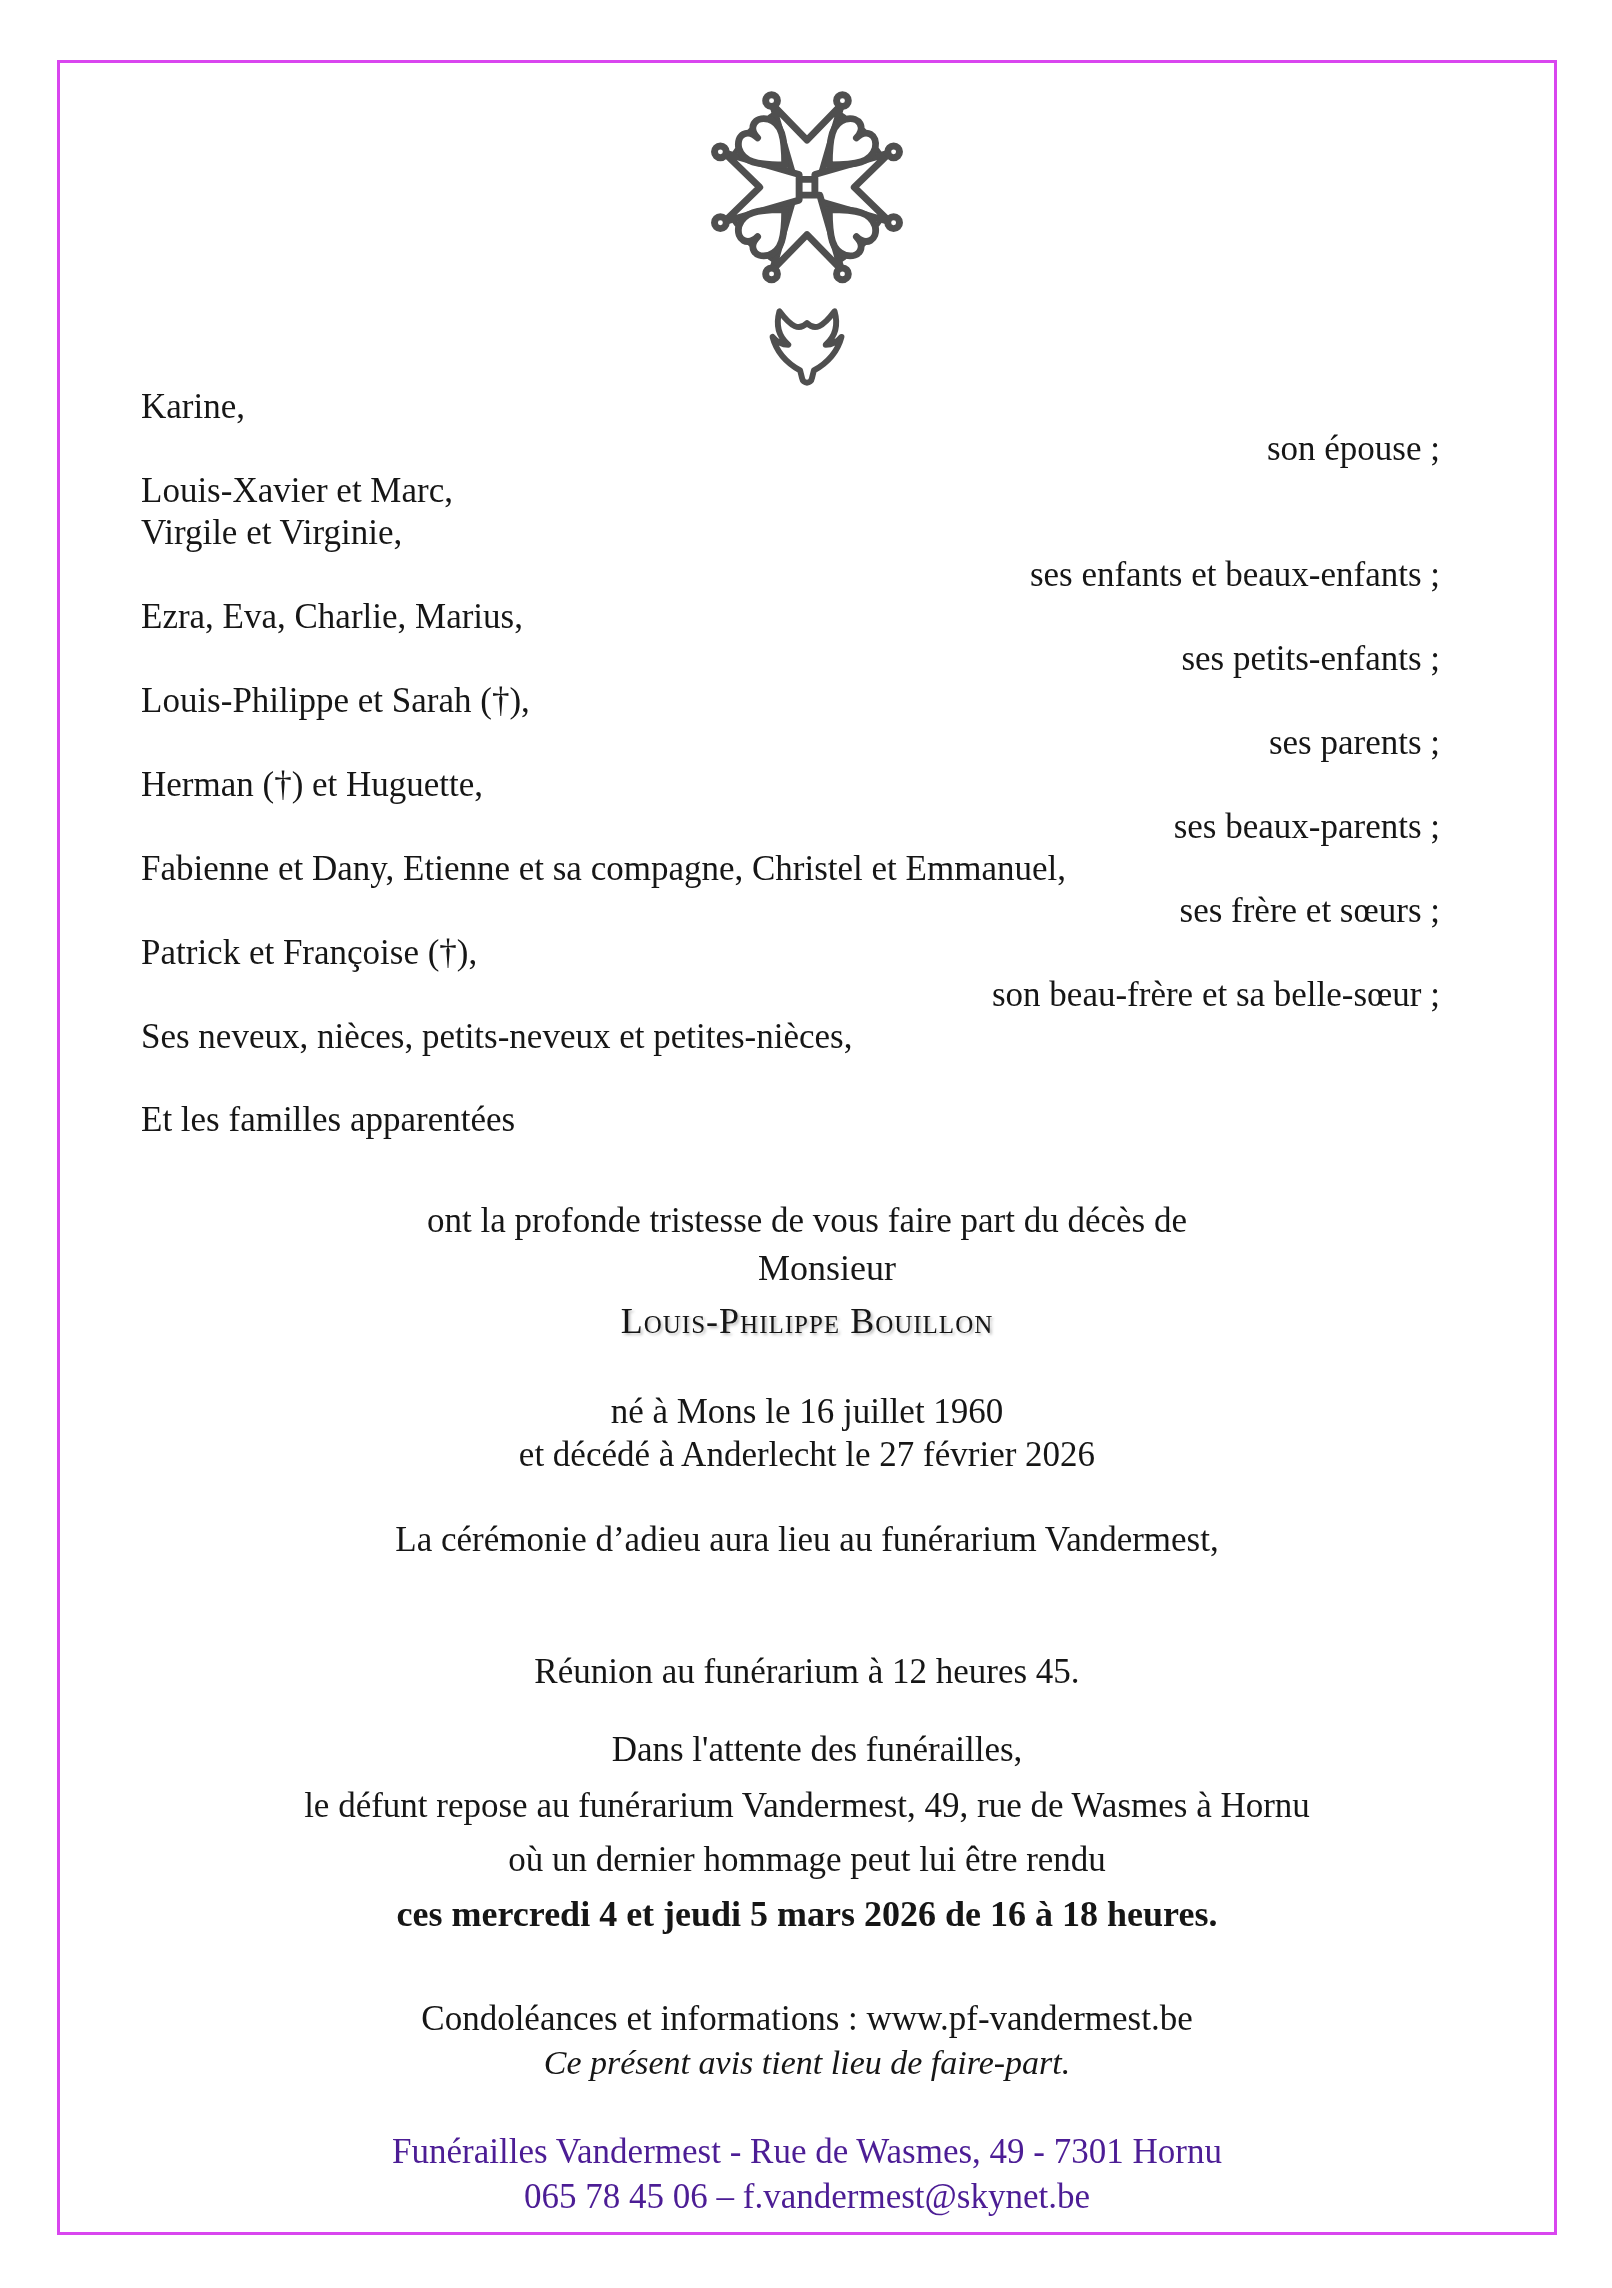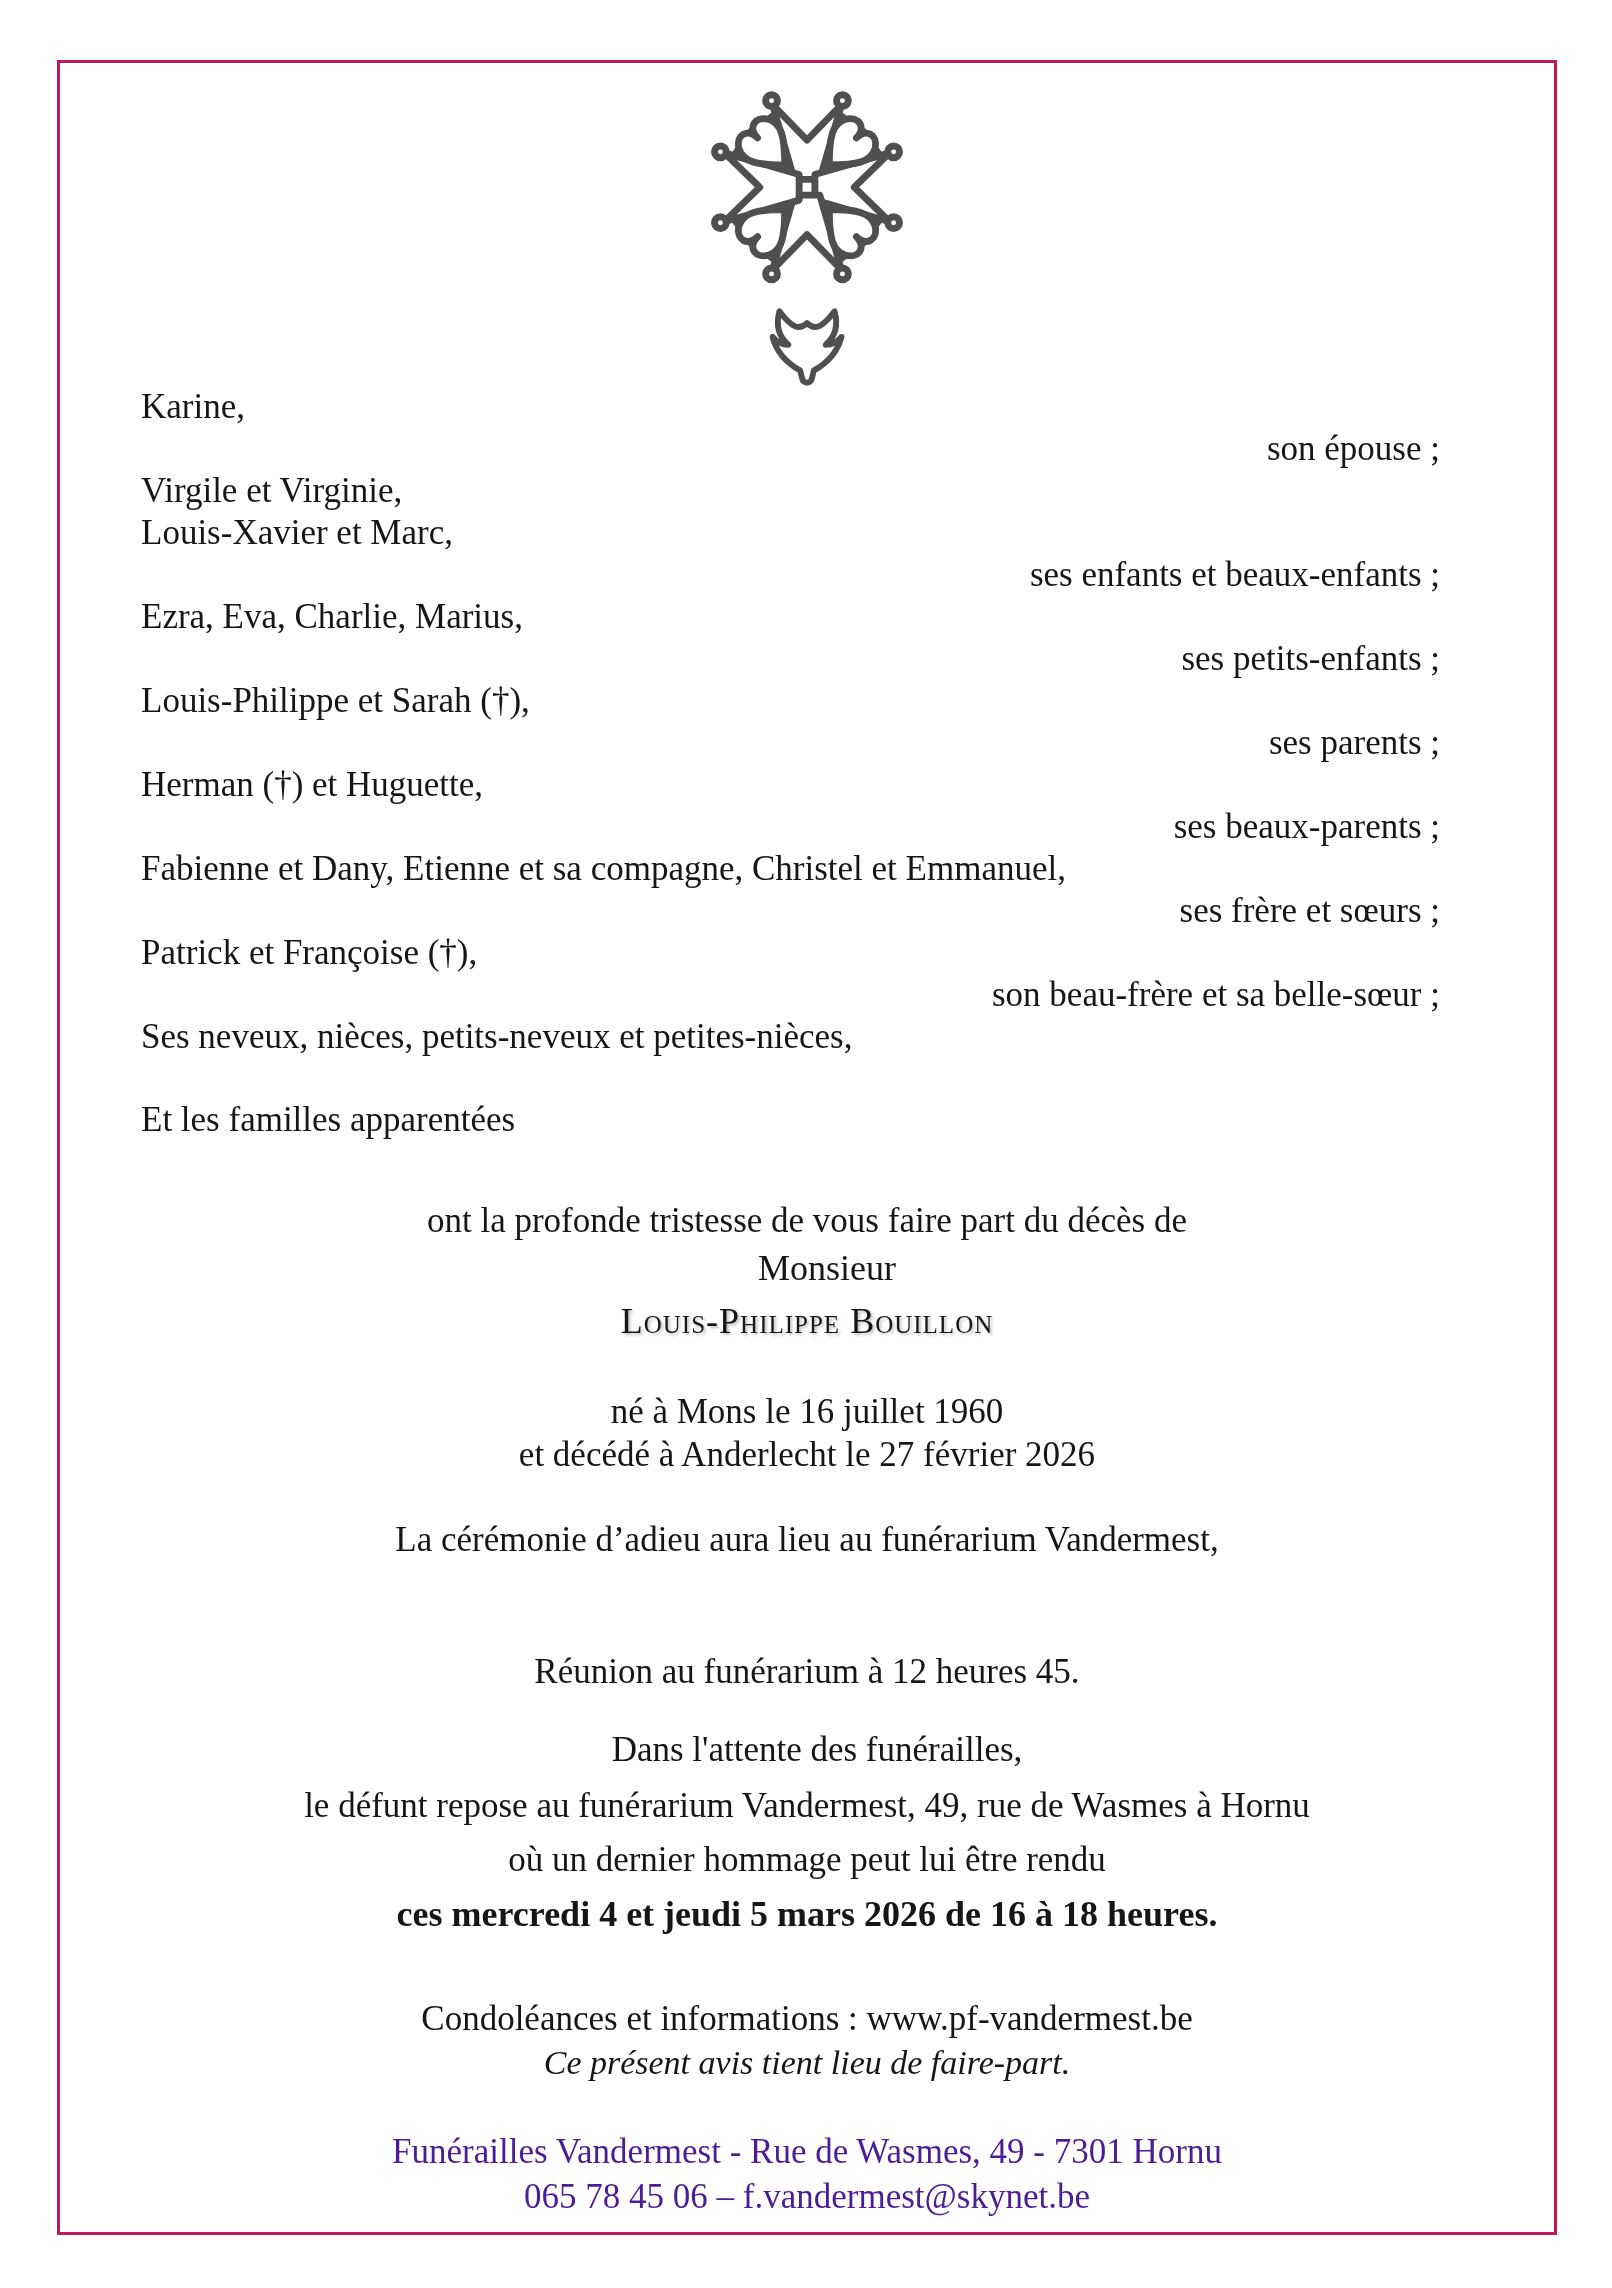--- a/index.html
+++ b/index.html
@@ -7,21 +7,21 @@
     width:1613px; height:2289px;
     background:#ffffff;
     position:relative;
     font-family:"Liberation Serif","DejaVu Serif",serif;
     color:#161616;
     -webkit-font-smoothing:antialiased;
   }
   .frame {
     position:absolute; left:57px; top:60px;
     width:1500px; height:2175px;
-    border:3px solid #be185d;
+    border:3px solid #d946ef;
     box-sizing:border-box;
     background:#ffffff;
   }
   .emblem-wrap {
     position:absolute; left:0; right:0; top:16px;
     display:flex; justify-content:center;
   }
   
   .family {
     position:absolute; left:81px; right:114px; top:323px;
@@ -178,22 +178,22 @@
                C 136,264 143,254 138,236
                C 126,252 118,256 110,248 Z"></path>
         </g>
       </g>
     </svg>
   </div>
 
   <div class="family">
     <div class="l">Karine,</div>
     <div class="r">son épouse ;</div>
+    <div class="l">Louis-Xavier et Marc,</div>
     <div class="l">Virgile et Virginie,</div>
-    <div class="l">Louis-Xavier et Marc,</div>
     <div class="r">ses enfants et beaux-enfants ;</div>
     <div class="l">Ezra, Eva, Charlie, Marius,</div>
     <div class="r">ses petits-enfants ;</div>
     <div class="l">Louis-Philippe et Sarah (†),</div>
     <div class="r">ses parents ;</div>
     <div class="l">Herman (†) et Huguette,</div>
     <div class="r">ses beaux-parents ;</div>
     <div class="l">Fabienne et Dany, Etienne et sa compagne, Christel et Emmanuel,</div>
     <div class="r">ses frère et sœurs ;</div>
     <div class="l">Patrick et Françoise (†),</div>

